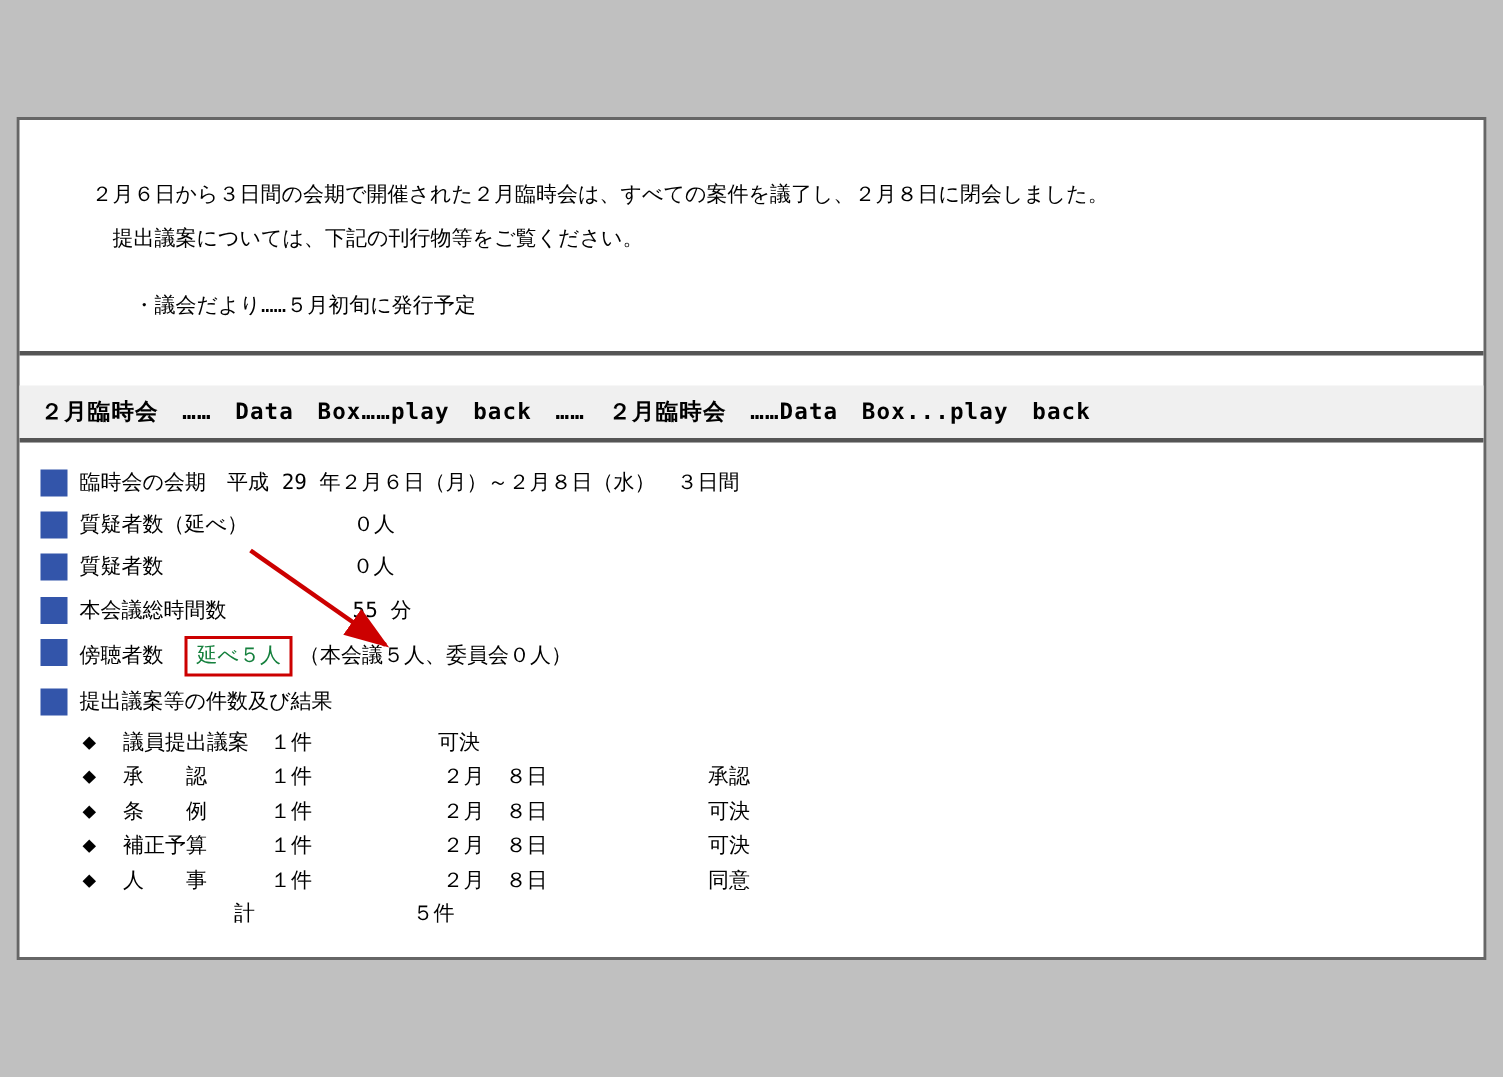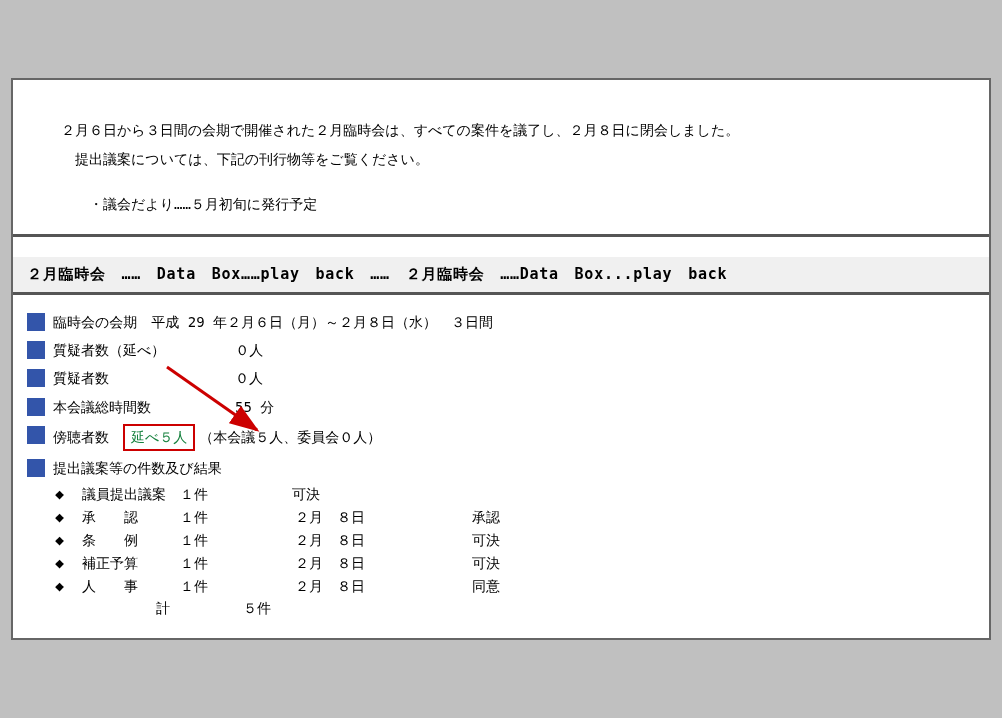--- a/index.html
+++ b/index.html
@@ -119,21 +119,21 @@
       display: flex;
       margin-top: 4px;
       margin-left: 28px;
     }
     .total-label {
       width: 160px;
       text-align: center;
     }
     .total-value {
       width: 60px;
-      text-align: left;
+      text-align: right;
     }
   </style>
 </head>
 <body>
 
 <div class="page-container">
 
   <div class="top-section">
     <div class="intro-text">２月６日から３日間の会期で開催された２月臨時会は、すべての案件を議了し、２月８日に閉会しました。</div>
     <div class="sub-text">提出議案については、下記の刊行物等をご覧ください。</div>

